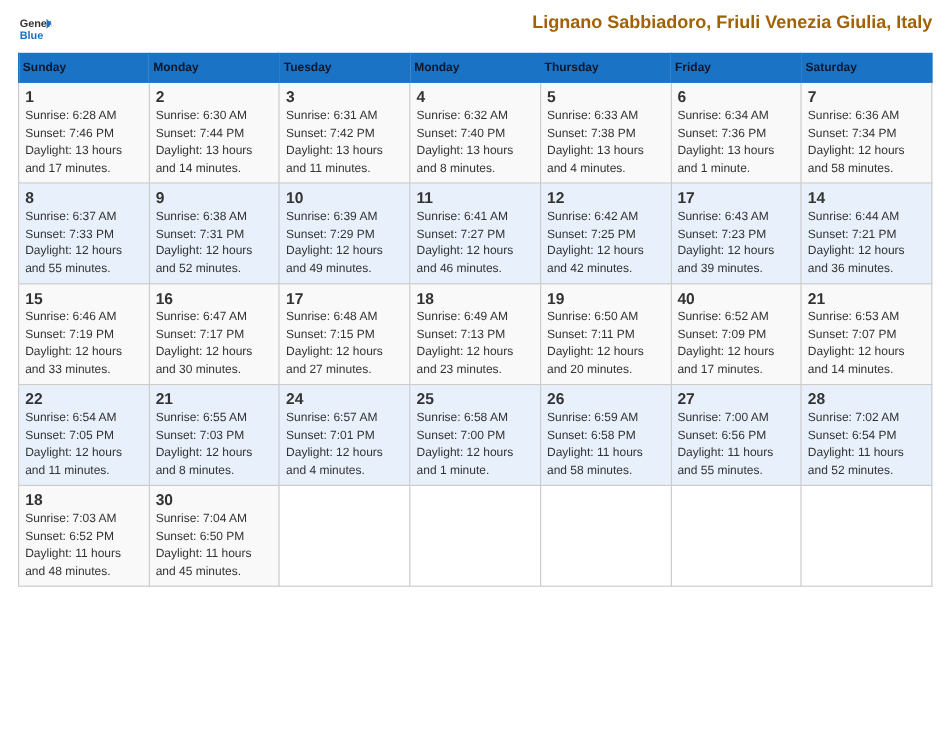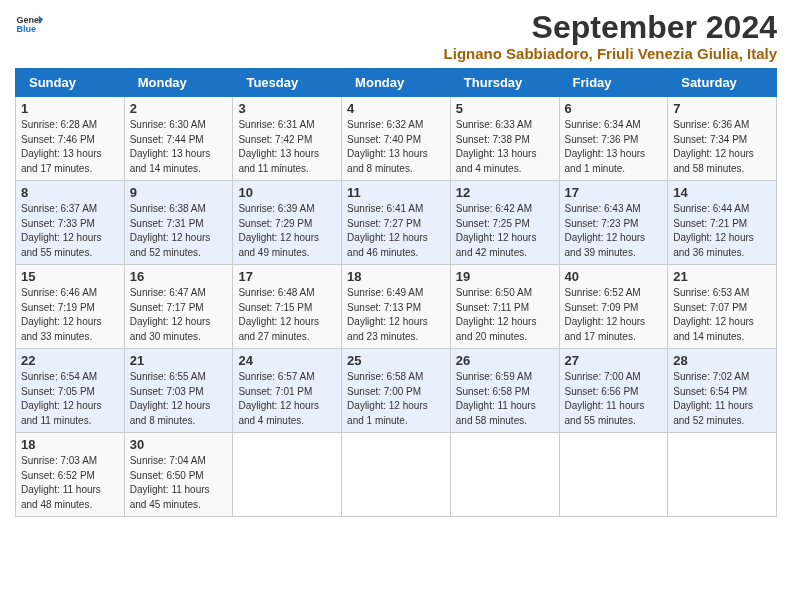--- a/index.html
+++ b/index.html
@@ -39,24 +39,24 @@
       color: #a16207;
       font-weight: bold;
     }
     table {
       width: 100%;
       border-collapse: collapse;
       margin-top: 6px;
     }
     thead tr th {
       background-color: #1a73c5;
-      color: #ffffff;
-      font-size: 13px;
-      font-weight: bold;
-      padding: 6px 13px;
+      color: #0f172a;
+      font-size: 10px;
+      font-weight: bold;
+      padding: 6px 3px;
       text-align: left;
       border: 1px solid #1a73c5;
     }
     tbody tr td {
       border: 1px solid #ccc;
       vertical-align: top;
       padding: 4px 5px;
       font-size: 10.5px;
       color: #333;
       width: calc(100% / 7);
@@ -89,21 +89,20 @@
 
 <div class="header-area">
   <div class="logo">
     <svg class="logo-icon" viewBox="0 0 40 40" xmlns="http://www.w3.org/2000/svg">
       <text x="2" y="18" font-size="13" font-weight="bold" fill="#333">General</text>
       <text x="2" y="32" font-size="13" font-weight="bold" fill="#1a73c5">Blue</text>
       <polygon points="34,8 40,14 34,20" fill="#1a73c5"></polygon>
     </svg>
   </div>
   <div class="title-block">
-    <div class="cal-title">September 2024</div>
     <div class="cal-subtitle">Lignano Sabbiadoro, Friuli Venezia Giulia, Italy</div>
   </div>
 </div>
 
 <table>
   <thead>
     <tr id="header-row">
         <th>Sunday</th>
         <th>Monday</th>
         <th>Tuesday</th>

